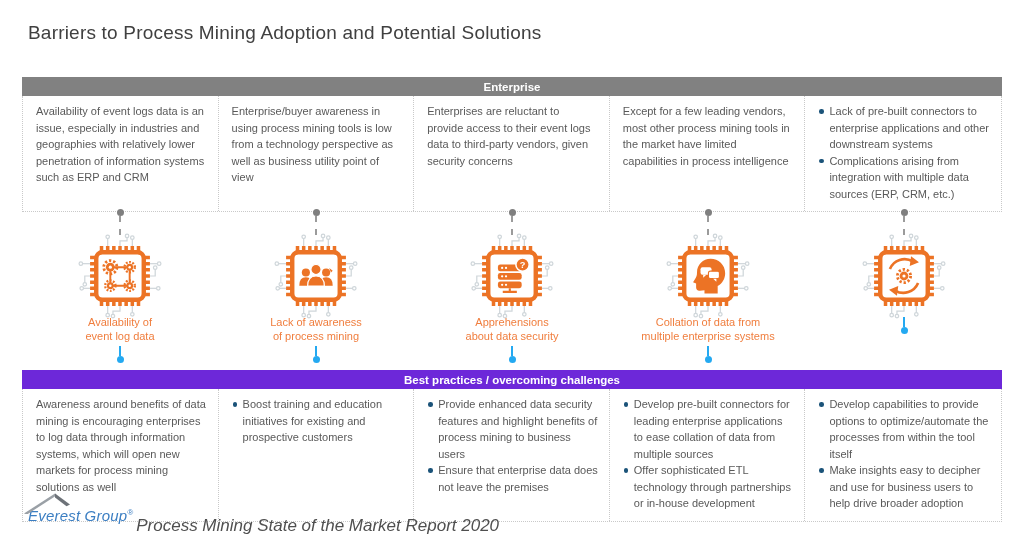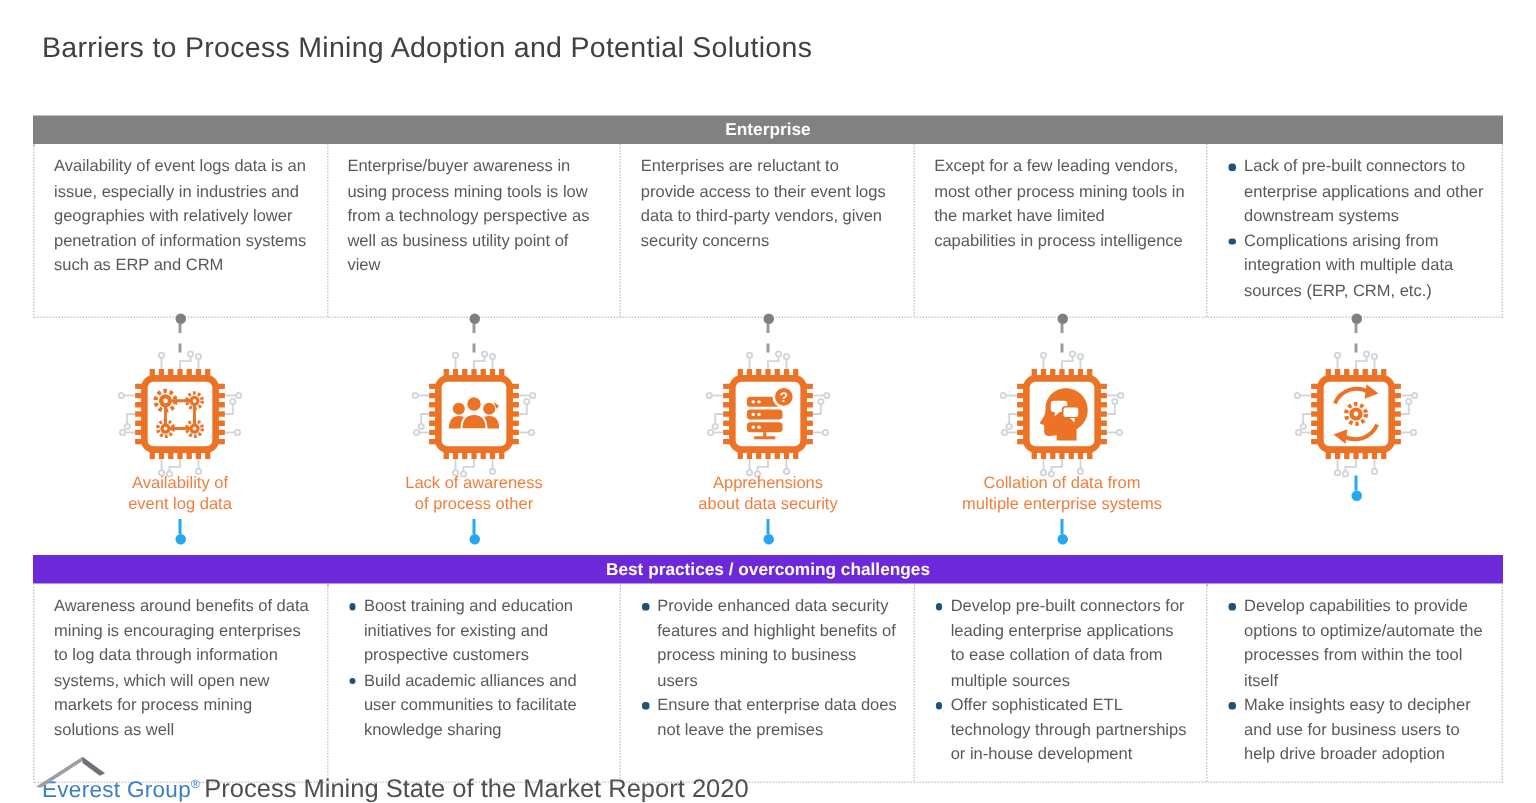--- a/index.html
+++ b/index.html
@@ -31,21 +31,21 @@
 
   .connectors { display:grid; grid-template-columns:repeat(5,1fr); height:158px; }
   .connector { display:flex; flex-direction:column; align-items:center; }
   .dot-gray { width:7px; height:7px; border-radius:50%; background:#7f7f7f; margin-top:-3px; }
   .dash-gray { height:19px; border-left:2px dashed #9b9b9b; }
   .chip { width:88px; height:88px; color:#ec7325; margin:-3px 0 -5px; }
   .barrier-label { text-align:center; font-size:11px; line-height:1.3; color:#f07e3e; }
   .dash-blue { height:10px; border-left:2px dashed #24a9f1; margin-top:2px; }
   .dot-blue { width:7px; height:7px; border-radius:50%; background:#24a9f1; margin-bottom:-3px; }
 
-  .footer { position:absolute; left:28px; top:492px; display:flex; align-items:flex-end; }
+  .footer { position:absolute; left:28px; top:492px; display:flex; align-items:flex-start;font-style:italic; }
   .brand-wrap { position:relative; padding-top:15px; }
   .mountain { position:absolute; left:-4px; top:0; width:52px; height:22px; }
   .brand { font-size:15px; color:#3b7ec2; letter-spacing:.2px; }
   .reg { font-size:8px; color:#3b7ec2; vertical-align:super; }
   .report { font-size:17px; color:#4f4f4f; margin-left:3px;margin-top:24px; }
 </style>
 </head>
 <body>
 
 <svg width="0" height="0" style="position:absolute">
@@ -159,21 +159,21 @@
             <circle cx="38.5" cy="46" r="4.6"></circle>
               <path d="M31,61 q0,-9.5 7.5,-9.5 q7.5,0 7.5,9.5 z"></path>
             <circle cx="61.5" cy="46" r="4.6"></circle>
               <path d="M54,61 q0,-9.5 7.5,-9.5 q7.5,0 7.5,9.5 z M65,41 l4,3 -2,2 z"></path>
             <circle cx="50" cy="42.5" r="5.8" stroke="#fff" stroke-width="1.4"></circle>
             <path d="M40.5,61.5 q0,-11.5 9.5,-11.5 q9.5,0 9.5,11.5 z" stroke="#fff" stroke-width="1.4"></path>
           </g>
         </svg>
         <div class="barrier-label">
           <div>Lack of awareness</div>
-          <div>of process other</div>
+          <div>of process mining</div>
         </div>
         <div class="dash-blue"></div>
         <div class="dot-blue"></div>
       </div>
 
       <div class="connector">
         <div class="dot-gray"></div>
         <div class="dash-gray"></div>
         <svg class="chip" viewBox="0 0 100 100">
           <use href="#chip-base"></use>
@@ -246,21 +246,20 @@
       <span>Best practices / overcoming challenges</span>
     </div>
 
     <div class="cols bp-row">
       <div class="col">
         <span>Awareness around benefits of data mining is encouraging enterprises to log data through information systems, which will open new markets for process mining solutions as well</span>
       </div>
       <div class="col">
         <ul class="bullets">
           <li>Boost training and education initiatives for existing and prospective customers</li>
-          <li>Build academic alliances and user communities to facilitate knowledge sharing</li>
         </ul>
       </div>
       <div class="col">
         <ul class="bullets">
           <li>Provide enhanced data security features and highlight benefits of process mining to business users</li>
           <li>Ensure that enterprise data does not leave the premises</li>
         </ul>
       </div>
       <div class="col">
         <ul class="bullets">

